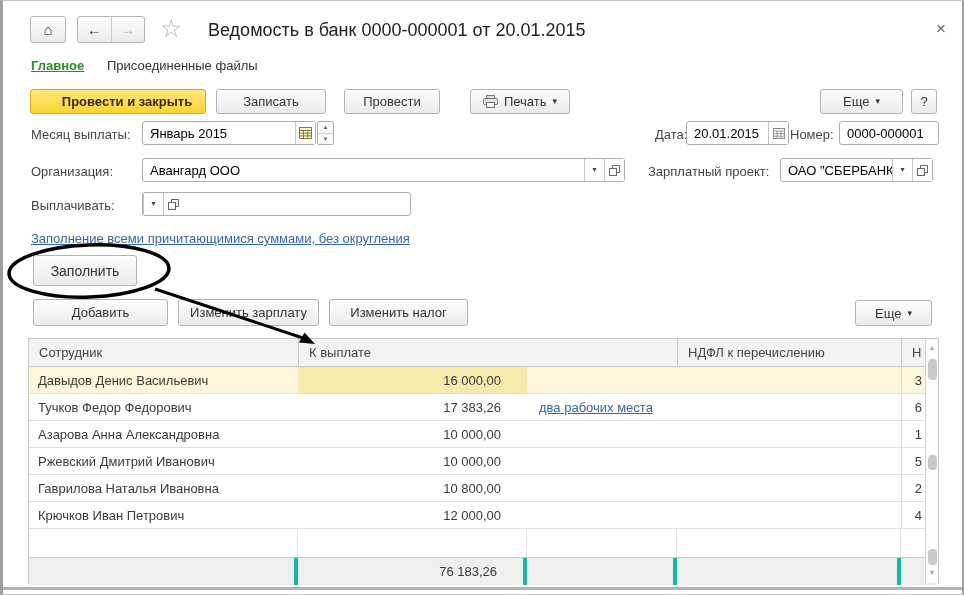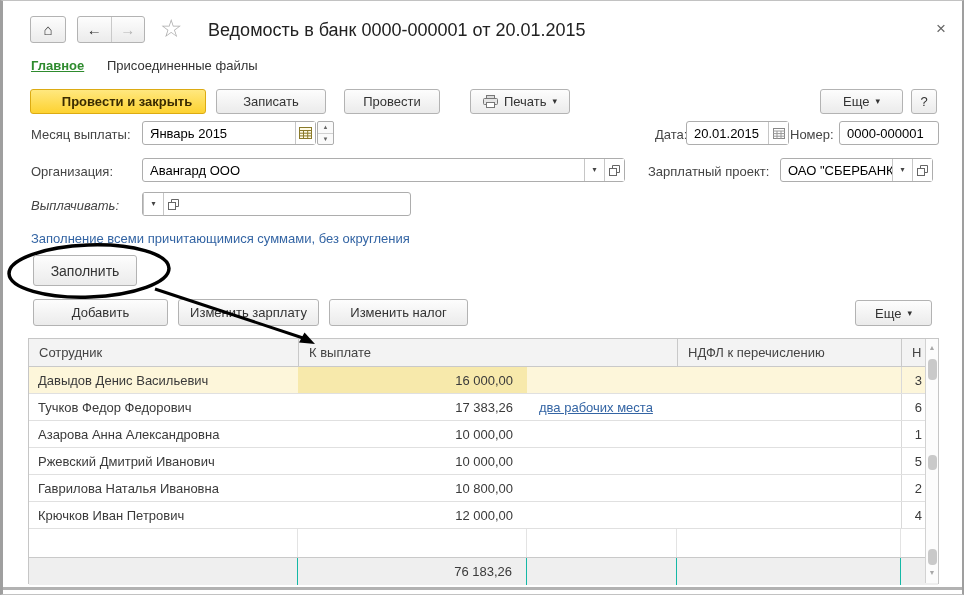--- a/index.html
+++ b/index.html
@@ -46,46 +46,46 @@
   .lbl { position:absolute; font-size:13px; color:#444; white-space:nowrap; }
   .ctl { position:absolute; height:24px; display:flex; border:1px solid #adadad; border-radius:3px; background:#fff; }
   .ctl .txt { flex:1; padding:0 7px; display:flex; align-items:center; white-space:nowrap; overflow:hidden; color:#000; }
   .ctl .cbtn { width:20px; border-left:1px solid #c6c6c6; display:flex; align-items:center; justify-content:center; cursor:pointer; background:#fff; }
   .ctl .cbtn .caret { font-size:8px; color:#444; }
   .spinner { position:absolute; width:17px; height:24px; border:1px solid #adadad; border-radius:2px;
     display:flex; flex-direction:column; background:#fafafa; }
   .spinner span { flex:1; display:flex; align-items:center; justify-content:center; font-size:6px; color:#666; cursor:pointer; }
   .spinner span + span { border-top:1px solid #d0d0d0; }
 
-  .fill-link { position:absolute; left:28px; top:230px; color:#3465a4; cursor:pointer; }
+  .fill-link { position:absolute; left:28px; top:230px; color:#3465a4; text-decoration:underline; cursor:pointer; }
 
   
   .table { position:absolute; left:25px; top:337px; width:911px; height:246px;
     border:1px solid #c6c6c6; background:#fff; }
   .thead { display:flex; height:28px; background:#f3f3f3; border-bottom:1px solid #c9c9c9; color:#444; }
   .th { display:flex; align-items:center; padding-left:10px; }
   .th + .th { border-left:1px solid #c9c9c9; }
   .c-name { width:269px; }
   .c-pay  { width:379px; }
   .c-amt  { width:229px; }
   .c-note { width:150px; }
   .c-ndfl { width:224px; }
   .c-num  { width:26px; }
   .trow { display:flex; height:27px; border-bottom:1px solid #e0e0e0; cursor:default; }
   .td { display:flex; align-items:center; overflow:hidden; white-space:nowrap; color:#3a3a3a;text-align:center; }
   .td.c-name { padding-left:9px; }
-  .td.c-amt  { justify-content:flex-end; padding-right:14px; }
+  .td.c-amt  { justify-content:flex-end; padding-right:26px; }
   .td.c-num  { justify-content:flex-end; padding-right:5px; border-left:1px solid #d9d9d9; }
   .note-link { color:#3465a4; text-decoration:underline; cursor:pointer; padding-left:12px; }
   .sel .td { background:#fdf6da; }
   .sel .td.c-amt { background:#f7e9ab; }
   .filler { display:flex; height:28px; }
   .filler .td { border-right:1px solid #e3e3e3; }
   .tfoot { display:flex; height:28px; background:#efefef; border-top:1px solid #c9c9c9; }
-  .tfoot .td { border-right:1px solid #14b8a6; }
+  .tfoot .td { border-right:4px solid #14b8a6; }
   .vscroll { position:absolute; top:0; right:0; width:13px; height:244px; border-left:1px solid #d2d2d2; background:#fcfcfc; }
   .vscroll .arr { position:absolute; left:0; right:0; text-align:center; font-size:7px; color:#a8a8a8; cursor:pointer; }
   .thumb { position:absolute; left:2px; width:9px; background:#c9c9c9; border-radius:4px; }
 
   .annot { position:absolute; left:0; top:0; pointer-events:none; z-index:60; }
 </style>
 </head>
 <body>
 
 <div class="win">
@@ -187,21 +187,21 @@
     <span class="cbtn">
       <span style="display:flex;">
         <svg width="11" height="11" viewBox="0 0 11 11">
             <rect x="0.5" y="3.5" width="7" height="7" fill="#fff" stroke="#666"></rect>
             <path d="M3.5 3.5v-3h7v7h-3" fill="none" stroke="#666"></path>
           </svg>
       </span>
     </span>
   </div>
 
-  <span class="lbl" style="left:28px; top:197px;font-style:italic;">Выплачивать:</span>
+  <span class="lbl" style="left:28px; top:197px;">Выплачивать:</span>
   <div class="ctl" style="left:139px; top:191px; width:269px;">
     <span class="cbtn">
         <span class="caret">▾</span>
       </span>
     <span class="cbtn">
       <span style="display:flex;">
         <svg width="11" height="11" viewBox="0 0 11 11">
             <rect x="0.5" y="3.5" width="7" height="7" fill="#fff" stroke="#666"></rect>
             <path d="M3.5 3.5v-3h7v7h-3" fill="none" stroke="#666"></path>
           </svg>

